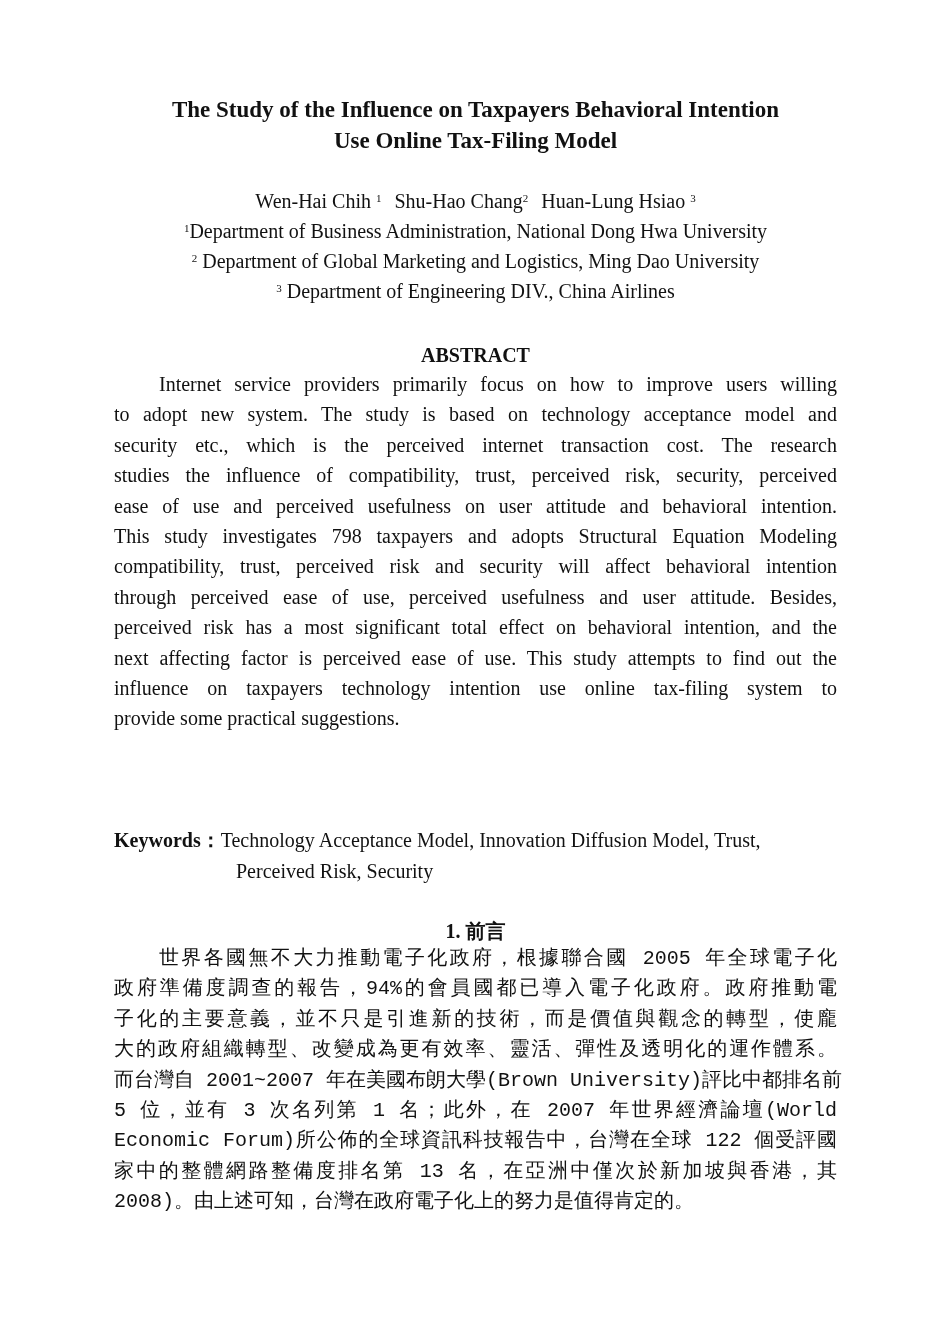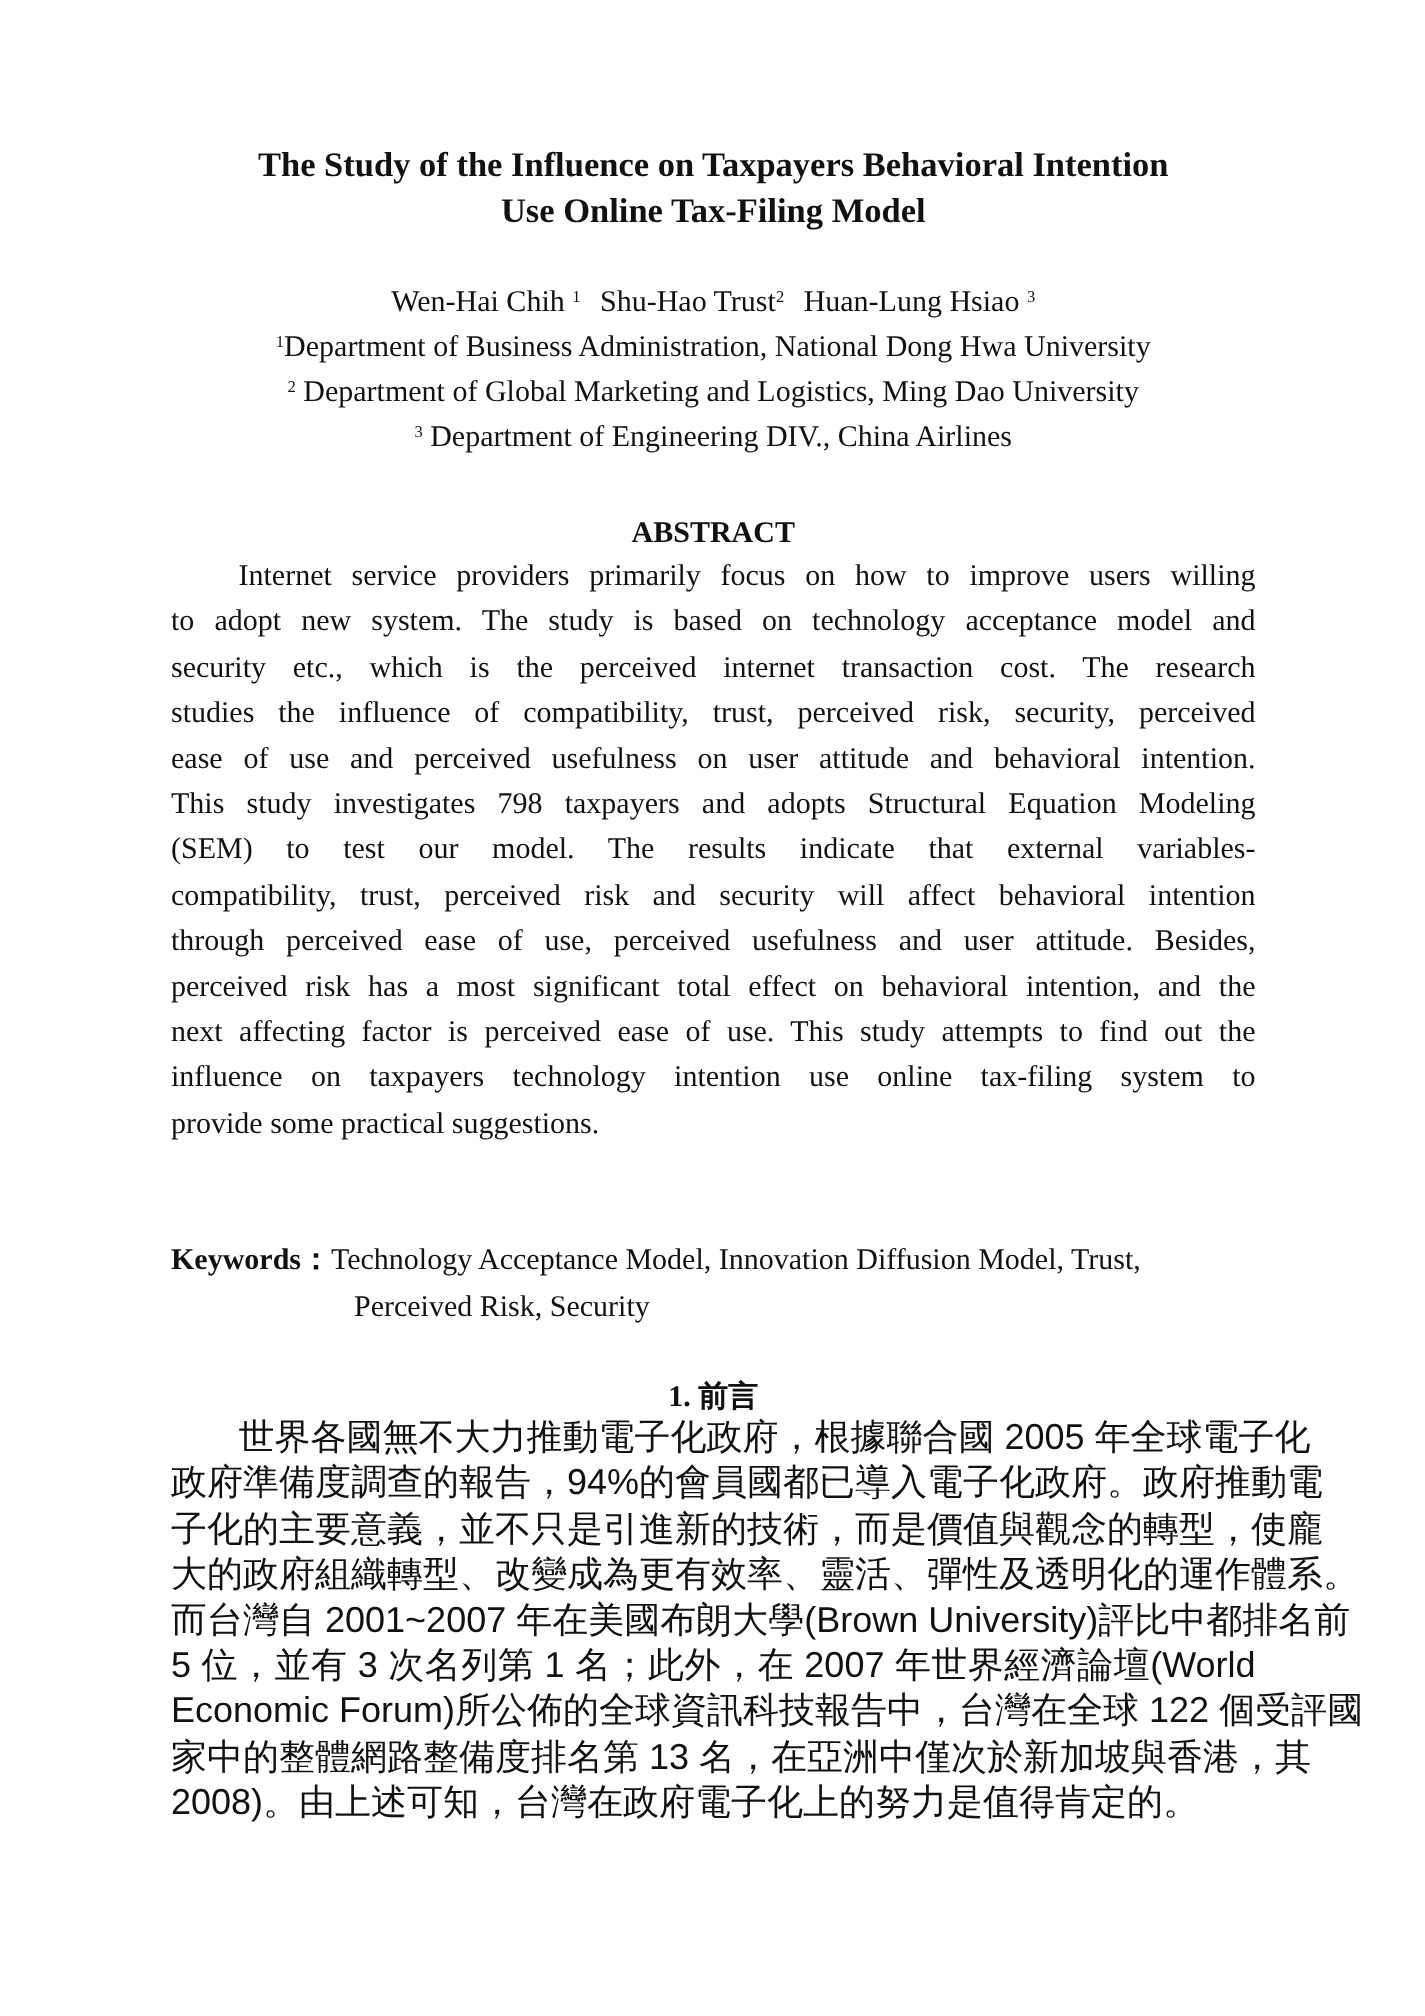--- a/index.html
+++ b/index.html
@@ -96,23 +96,23 @@
     text-align: center;
     font-weight: bold;
     font-size: 20px;
     line-height: 30px;
   }
   .cn-body {
     position: absolute;
     left: 0;
     top: 944px;
     width: 723px;
-    font-size: 24px;
+    font-size: 20px;
     line-height: 30.4px;
-    font-family: Liberation Sans, sans-serif;
+    font-family: Liberation Mono, monospace;
   }
   .cn-body .ln {
     display: block;
     text-align: justify;
     text-align-last: justify;
     white-space: nowrap;
     height: 30.4px;
   }
   .cn-body .ln.last { text-align-last: left; }
   .cn-body .ln.indent { padding-left: 45px; }
@@ -123,38 +123,37 @@
 <div class="page">
 
   <div class="title">
     <div>The Study of the Influence on Taxpayers Behavioral Intention</div>
     <div>Use Online Tax-Filing Model</div>
   </div>
 
   <div class="authors">
     <div class="line">
       <span class="author"><span>Wen-Hai Chih</span>&nbsp;<sup>1</sup></span>
-      <span class="author"><span>Shu-Hao Trust</span><sup>2</sup></span>
+      <span class="author"><span>Shu-Hao Chang</span><sup>2</sup></span>
       <span class="author"><span>Huan-Lung Hsiao</span>&nbsp;<sup>3</sup></span>
     </div>
     <div class="line"><sup>1</sup><span>Department of Business Administration, National Dong Hwa University</span></div>
     <div class="line"><sup>2</sup><span> Department of Global Marketing and Logistics, Ming Dao University</span></div>
     <div class="line"><sup>3</sup><span> Department of Engineering DIV., China Airlines</span></div>
   </div>
 
   <div class="abstract-heading">ABSTRACT</div>
 
   <div class="abstract-body">
     <span class="ln indent">Internet service providers primarily focus on how to improve users willing</span>
     <span class="ln">to adopt new system. The study is based on technology acceptance model and</span>
     <span class="ln">security etc., which is the perceived internet transaction cost. The research</span>
     <span class="ln">studies the influence of compatibility, trust, perceived risk, security, perceived</span>
     <span class="ln">ease of use and perceived usefulness on user attitude and behavioral intention.</span>
     <span class="ln">This study investigates 798 taxpayers and adopts Structural Equation Modeling</span>
-    <span class="ln">(SEM) to test our model. The results indicate that external variables-</span>
     <span class="ln">compatibility, trust, perceived risk and security will affect behavioral intention</span>
     <span class="ln">through perceived ease of use, perceived usefulness and user attitude. Besides,</span>
     <span class="ln">perceived risk has a most significant total effect on behavioral intention, and the</span>
     <span class="ln">next affecting factor is perceived ease of use. This study attempts to find out the</span>
     <span class="ln">influence on taxpayers technology intention use online tax-filing system to</span>
     <span class="ln last">provide some practical suggestions.</span>
   </div>
 
   <div class="keywords">
     <div class="row"><span class="kw-label">Keywords：</span><span>Technology Acceptance Model, Innovation Diffusion Model, Trust,</span></div>

